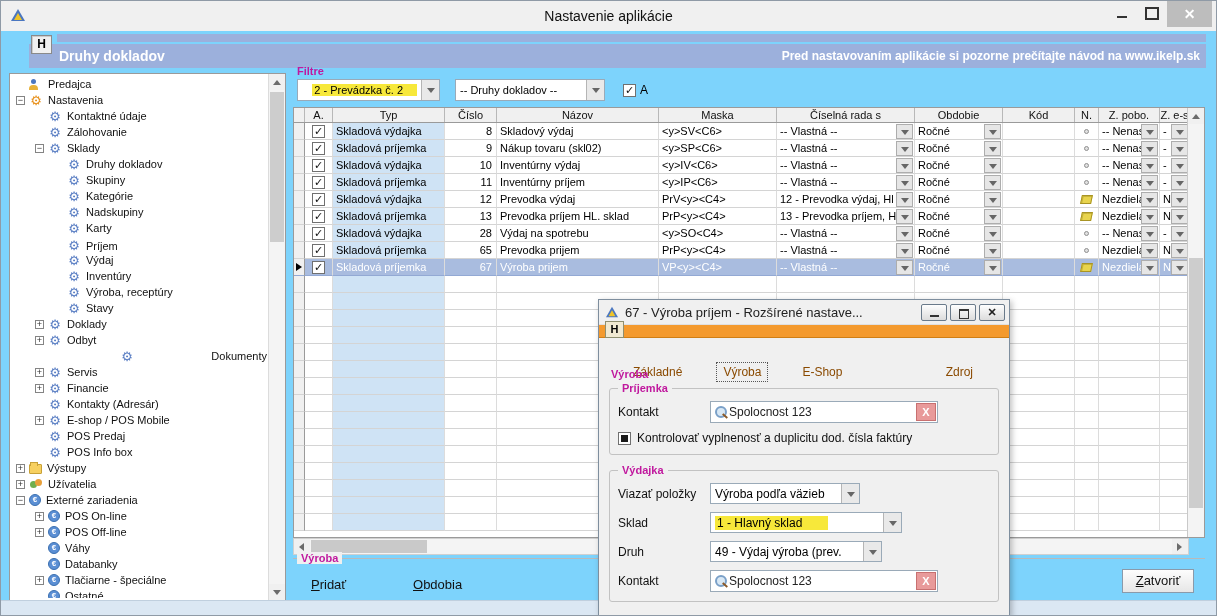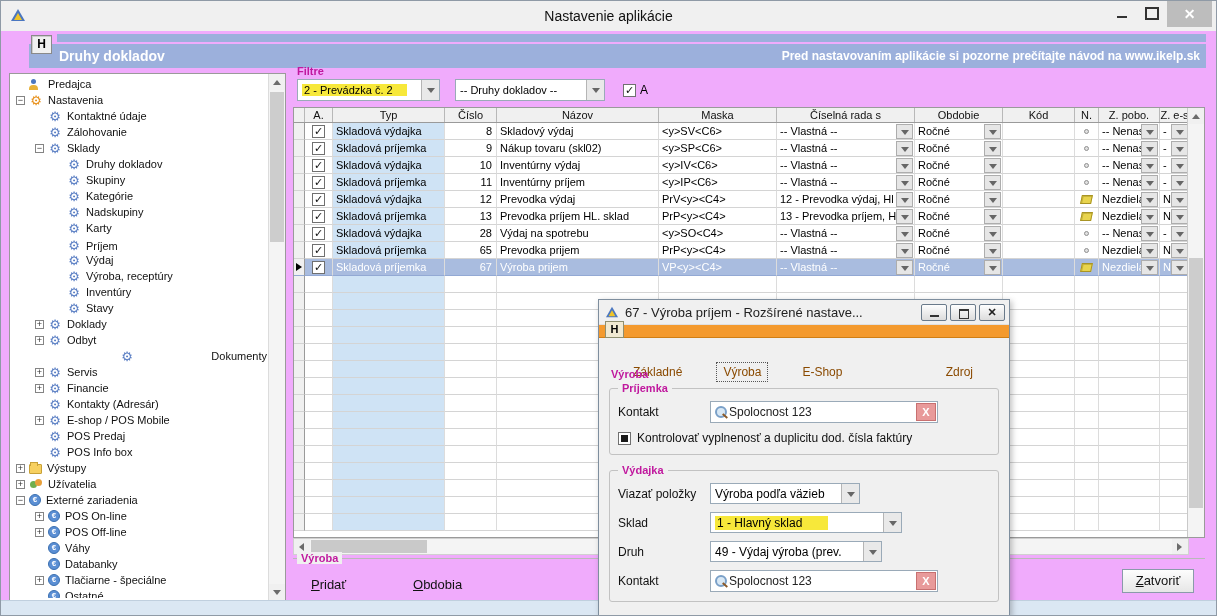--- a/index.html
+++ b/index.html
@@ -1,17 +1,17 @@
 <!DOCTYPE html>
 <html><head>
 <meta charset="utf-8">
 <style>
   * { margin:0; padding:0; box-sizing:border-box; }
   html,body { width:1217px; height:616px; font-family:"Liberation Sans", sans-serif; background:#e8e8e8; }
-  .window { position:relative; width:1217px; height:616px; background:#f0abfc; border:1px solid #8f9aa6; overflow:hidden; }
+  .window { position:relative; width:1217px; height:616px; background:#7dd3fc; border:1px solid #8f9aa6; overflow:hidden; }
 
   
   .titlebar { position:absolute; left:0; top:0; width:100%; height:30px; background:#f0f0f0; }
   .app-logo { position:absolute; left:9px; top:7px; }
   .titlebar .title { position:absolute; left:0; right:0; top:7px; text-align:center; font-size:14px; color:#111; }
   .win-controls { position:absolute; right:4px; top:0; height:28px; display:flex; align-items:flex-start; }
   .wbtn { width:30px; height:24px; display:flex; align-items:center; justify-content:center; font-size:13px; color:#222; cursor:default; }
   .wbtn.min::before { content:""; width:10px; height:2px; background:#333; margin-top:8px; }
   .wbtn.max::before { content:""; width:10px; height:9px; border:2px solid #333; }
   .wbtn.close { width:45px; height:26px; background:#bdbdbd; color:#fff; font-weight:bold; font-size:14px; }
@@ -50,21 +50,21 @@
   .sb-thumb { position:absolute; left:1px; width:14px; background:#cdcdcd; }
 
   
   .filters-label { position:absolute; left:296px; top:64px; font-size:11px; font-weight:bold; color:#c0189e; }
   .filter-row { position:absolute; left:296px; top:78px; height:22px; display:flex; align-items:center; }
   .combo { height:22px; background:#fff; border:1px solid #9aaab8; display:flex; align-items:center; }
   .combo .ctext { flex:1; font-size:11px; padding:0 4px; white-space:nowrap; overflow:hidden; }
   .combo .ctext .hl { background:#f7e83a; padding:2px 14px 2px 2px; }
   .ddbtn { width:18px; height:100%; background:#e9e9e9; border-left:1px solid #b5b5b5; position:relative; flex:none; }
   .ddbtn::before { content:""; position:absolute; left:5px; top:8px; border-left:4px solid transparent; border-right:4px solid transparent; border-top:5px solid #666; }
-  .filter-combo1 { width:143px; }
+  .filter-combo1 { width:143px;text-align:right; }
   .filter-combo2 { width:150px; margin-left:15px; }
   .cbx { width:13px; height:13px; background:#fff; border:1px solid #707070; font-size:11px; line-height:11px; text-align:center; color:#111; flex:none; }
   .filter-check { margin-left:18px; display:flex; align-items:center; gap:4px; font-size:12px; }
 
   
   .grid { position:absolute; left:292px; top:106px; width:912px; height:431px; background:#fff; border:1px solid #9a9a9a; }
   .grid-inner { position:absolute; left:0; top:0; right:16px; bottom:0; overflow:hidden; }
   .grid-header { display:flex; height:15px; background:#f0f0f0; border-bottom:1px solid #9a9a9a; }
   .ghc { font-size:11px; color:#111; text-align:center; border-right:1px solid #b8b8b8; overflow:hidden; white-space:nowrap; line-height:14px; flex:none; }
   .grid-row { display:flex; height:17px; flex:none; }
@@ -226,26 +226,26 @@
     <span class="tree-label">Príjem</span>
   </div>
         <div class="tree-item" style="padding-left: 42px;">
     <span class="expander hidden"></span>
     <span class="tree-icon icon-gear-blue"></span>
     <span class="tree-label">Výdaj</span>
   </div>
         <div class="tree-item" style="padding-left: 42px;">
     <span class="expander hidden"></span>
     <span class="tree-icon icon-gear-blue"></span>
+    <span class="tree-label">Inventúry</span>
+  </div>
+        <div class="tree-item" style="padding-left: 42px;">
+    <span class="expander hidden"></span>
+    <span class="tree-icon icon-gear-blue"></span>
     <span class="tree-label">Výroba, receptúry</span>
-  </div>
-        <div class="tree-item" style="padding-left: 42px;">
-    <span class="expander hidden"></span>
-    <span class="tree-icon icon-gear-blue"></span>
-    <span class="tree-label">Inventúry</span>
   </div>
         <div class="tree-item" style="padding-left: 42px;">
     <span class="expander hidden"></span>
     <span class="tree-icon icon-gear-blue"></span>
     <span class="tree-label">Stavy</span>
   </div>
         <div class="tree-item" style="padding-left: 23px;">
     <span class="expander">+</span>
     <span class="tree-icon icon-gear-blue"></span>
     <span class="tree-label">Doklady</span>

